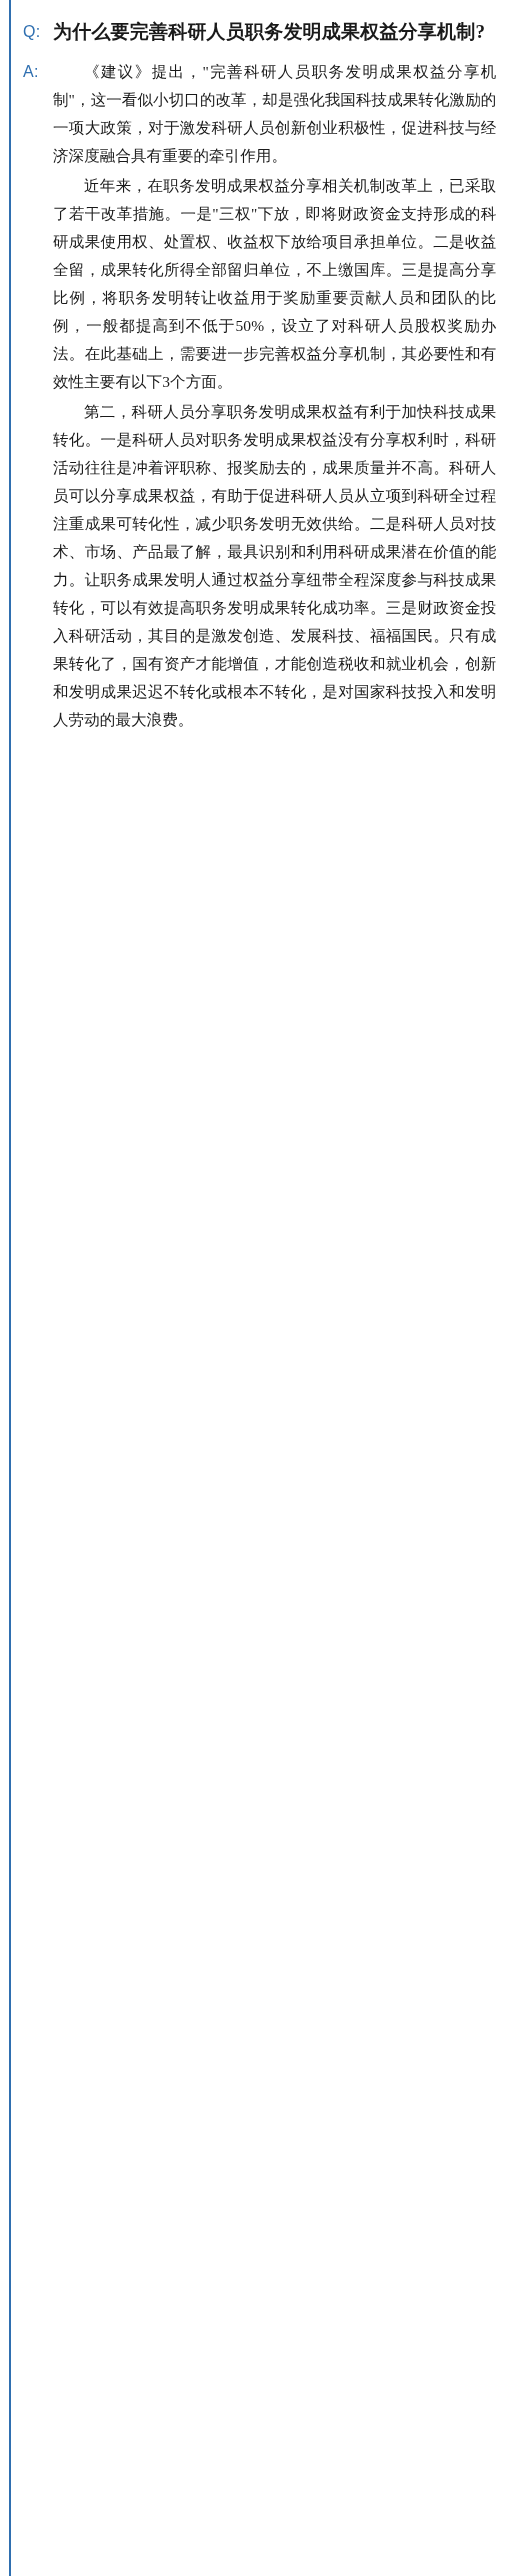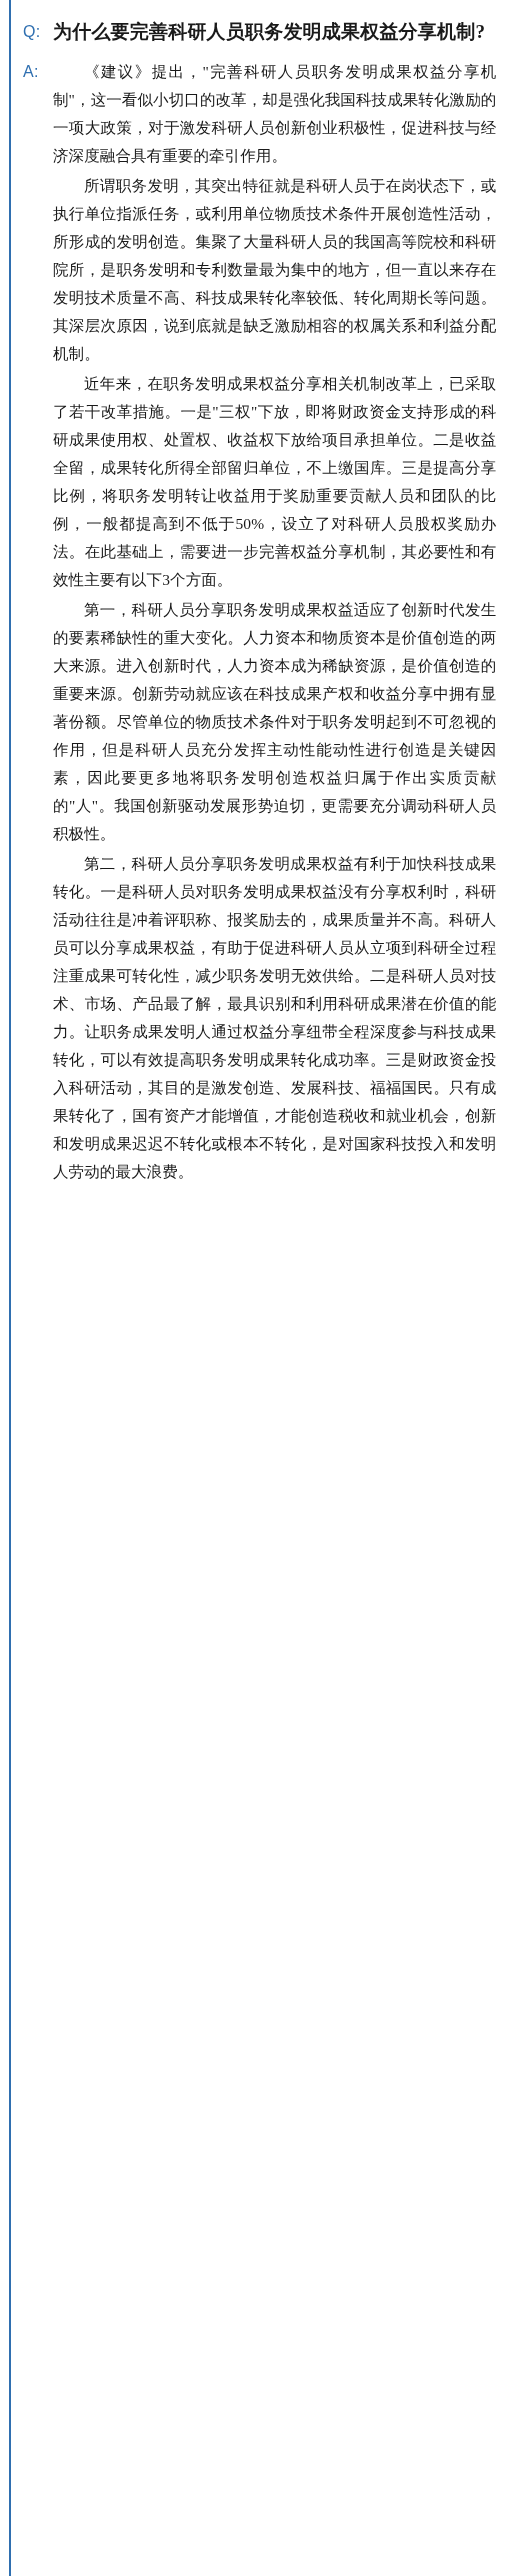--- a/index.html
+++ b/index.html
@@ -97,22 +97,20 @@
       <div class="qa-marker">Q:</div>
       <div class="qa-body">
         <div class="question-text">为什么要完善科研人员职务发明成果权益分享机制?</div>
       </div>
     </div>
 
     <div class="qa-block answer-block">
       <div class="qa-marker">A:</div>
       <div class="qa-body">
         <p class="para">《建议》提出，"完善科研人员职务发明成果权益分享机制"，这一看似小切口的改革，却是强化我国科技成果转化激励的一项大政策，对于激发科研人员创新创业积极性，促进科技与经济深度融合具有重要的牵引作用。</p>
-        <p class="para">所谓职务发明，其突出特征就是科研人员于在岗状态下，或执行单位指派任务，或利用单位物质技术条件开展创造性活动，所形成的发明创造。集聚了大量科研人员的我国高等院校和科研院所，是职务发明和专利数量最为集中的地方，但一直以来存在发明技术质量不高、科技成果转化率较低、转化周期长等问题。其深层次原因，说到底就是缺乏激励相容的权属关系和利益分配机制。</p>
         <p class="para">近年来，在职务发明成果权益分享相关机制改革上，已采取了若干改革措施。一是"三权"下放，即将财政资金支持形成的科研成果使用权、处置权、收益权下放给项目承担单位。二是收益全留，成果转化所得全部留归单位，不上缴国库。三是提高分享比例，将职务发明转让收益用于奖励重要贡献人员和团队的比例，一般都提高到不低于50%，设立了对科研人员股权奖励办法。在此基础上，需要进一步完善权益分享机制，其必要性和有效性主要有以下3个方面。</p>
-        <p class="para">第一，科研人员分享职务发明成果权益适应了创新时代发生的要素稀缺性的重大变化。人力资本和物质资本是价值创造的两大来源。进入创新时代，人力资本成为稀缺资源，是价值创造的重要来源。创新劳动就应该在科技成果产权和收益分享中拥有显著份额。尽管单位的物质技术条件对于职务发明起到不可忽视的作用，但是科研人员充分发挥主动性能动性进行创造是关键因素，因此要更多地将职务发明创造权益归属于作出实质贡献的"人"。我国创新驱动发展形势迫切，更需要充分调动科研人员积极性。</p>
         <p class="para">第二，科研人员分享职务发明成果权益有利于加快科技成果转化。一是科研人员对职务发明成果权益没有分享权利时，科研活动往往是冲着评职称、报奖励去的，成果质量并不高。科研人员可以分享成果权益，有助于促进科研人员从立项到科研全过程注重成果可转化性，减少职务发明无效供给。二是科研人员对技术、市场、产品最了解，最具识别和利用科研成果潜在价值的能力。让职务成果发明人通过权益分享纽带全程深度参与科技成果转化，可以有效提高职务发明成果转化成功率。三是财政资金投入科研活动，其目的是激发创造、发展科技、福福国民。只有成果转化了，国有资产才能增值，才能创造税收和就业机会，创新和发明成果迟迟不转化或根本不转化，是对国家科技投入和发明人劳动的最大浪费。</p>
       </div>
     </div>
 
   </div>
 </div>
 
 
 </body></html>

